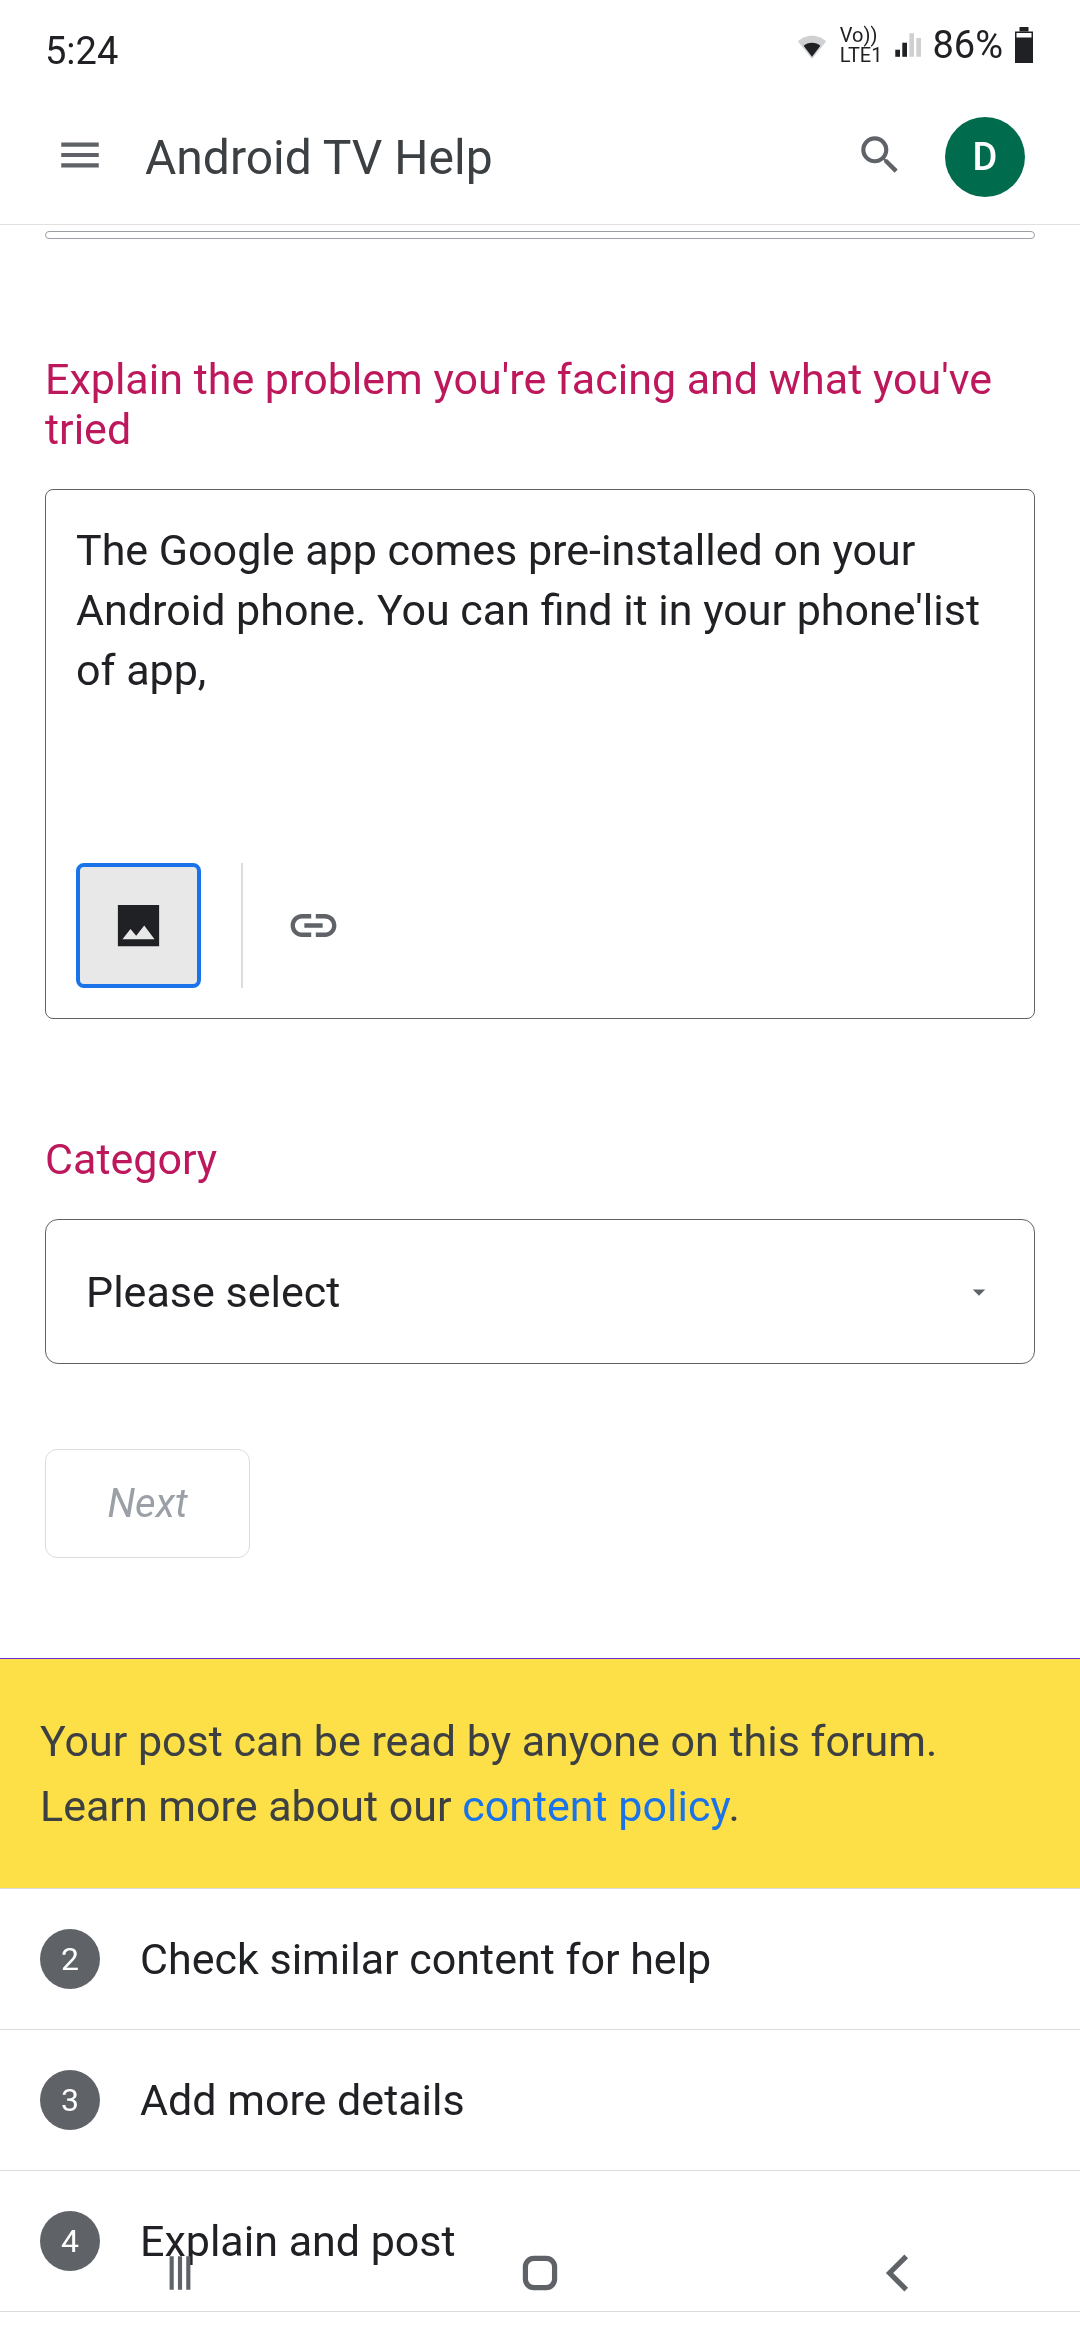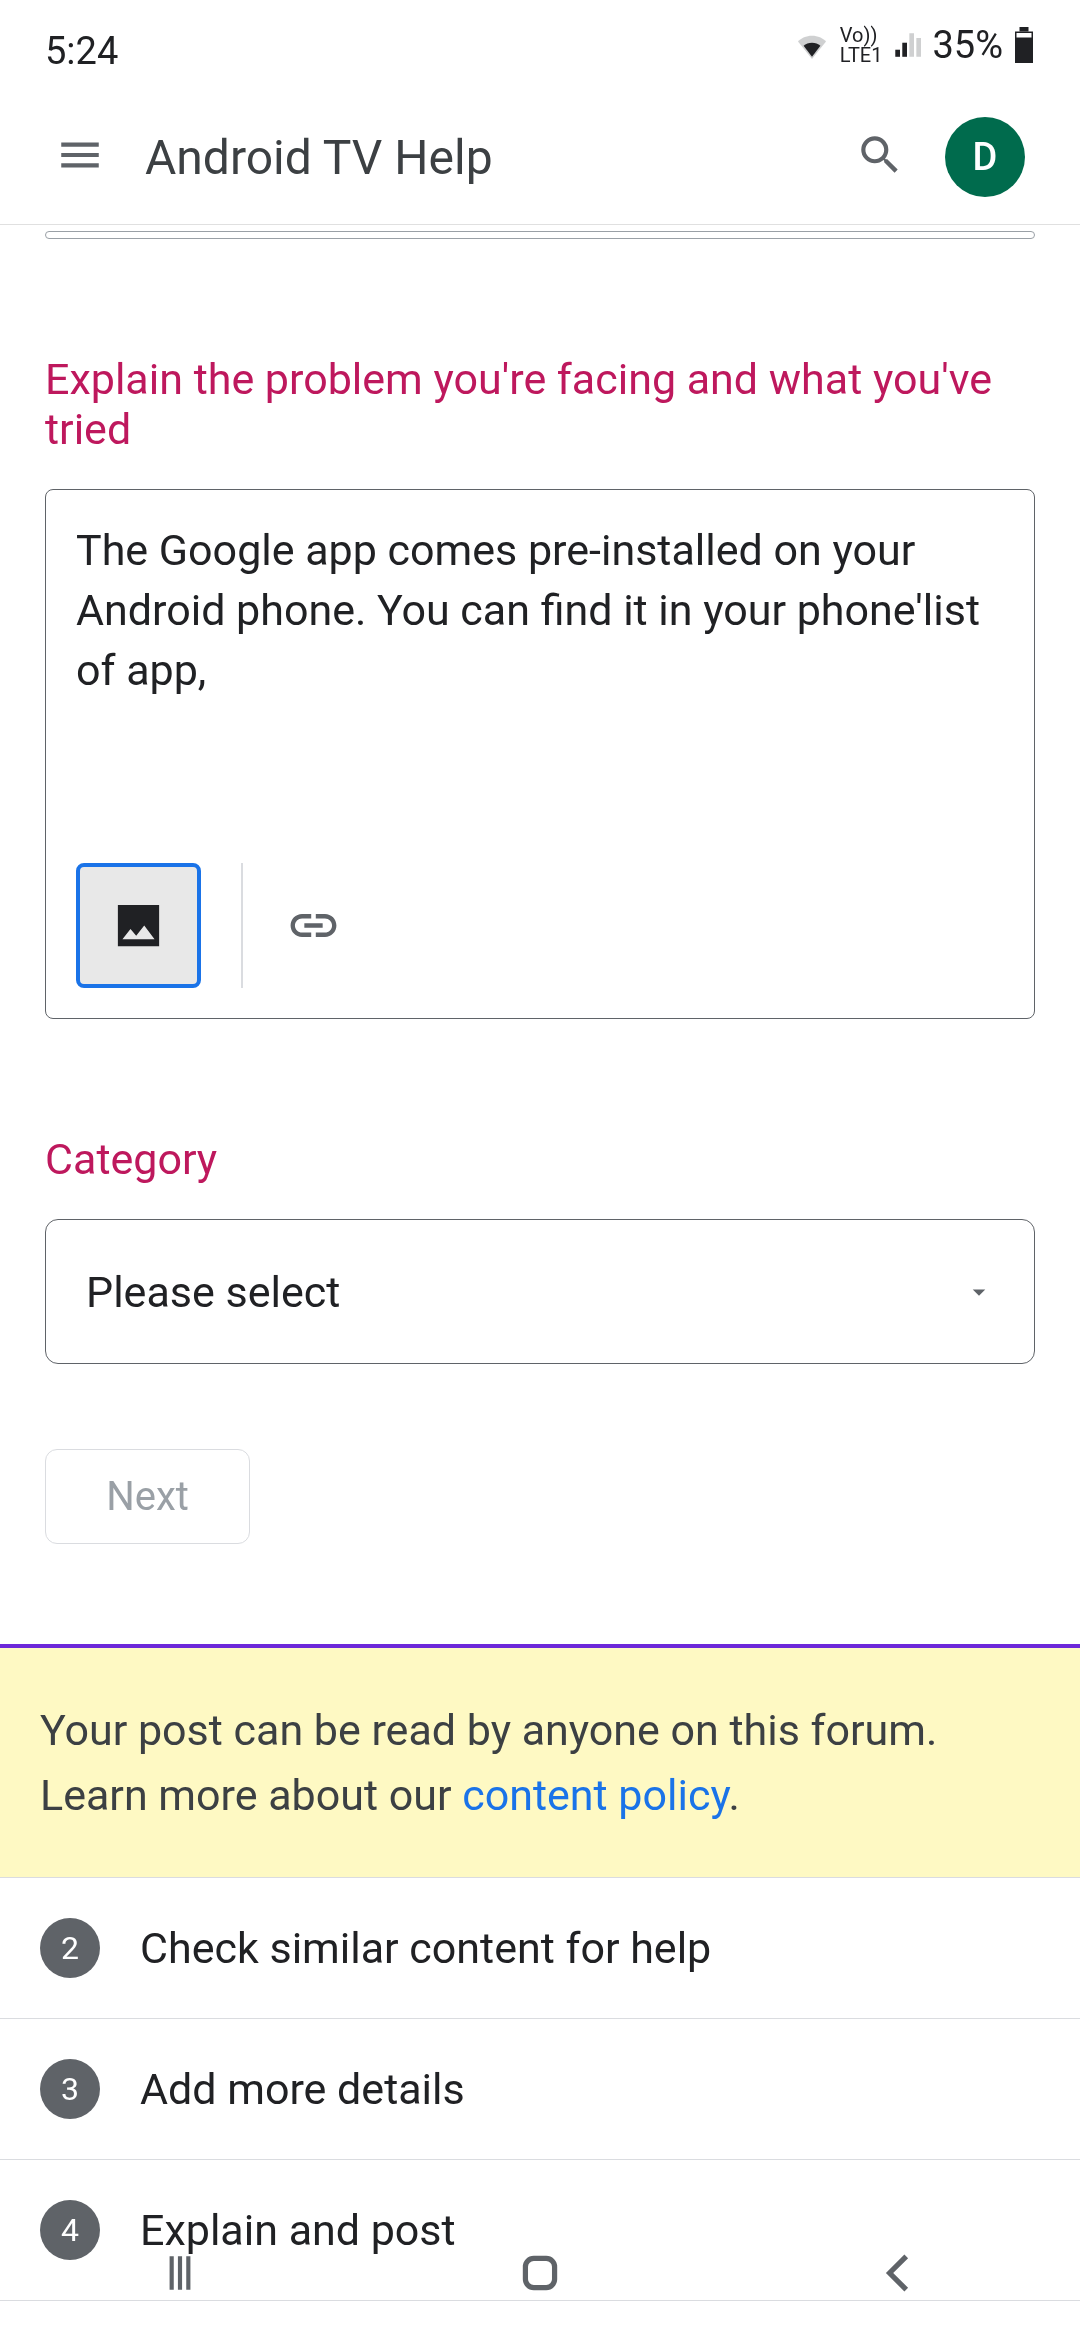--- a/index.html
+++ b/index.html
@@ -104,32 +104,33 @@
       height: 145px;
       display: flex;
       align-items: center;
       padding: 0 40px;
       justify-content: space-between;
     }
     .select-text { font-size: 43px; color: #202124; }
     .next-btn {
       margin-top: 85px;
       width: 205px;
-      height: 95px;
+      height: 109px;
       border: 1.5px solid #dadce0;
       border-radius: 12px;
       display: flex;
       align-items: center;
       justify-content: center;
       color: #9aa0a6;
       font-size: 40px;
+      font-style: italic;
     }
     .notice-box {
-      background: #fef9c3;
-      border-top: 4px solid #6d28d9;
+      background: #fde047;
+      border-top: 1px solid #6d28d9;
       border-bottom: 1px solid #dadce0;
       padding: 50px 40px;
       font-size: 43px;
       line-height: 1.5;
       color: #3c4043;
       margin-top: 100px;
     }
     .notice-box a { color: #1a73e8; text-decoration: none; }
     .step-row {
       display: flex;
@@ -171,21 +172,21 @@
         <path fill="#202124" d="M12 10c-2.8 0-5.3 1-7.2 2.7L12 22l7.2-9.3C17.3 11 14.8 10 12 10z"></path>
       </svg>
     <div style="font-size:20px;line-height:1;text-align:left;">
       <div>Vo))</div>
       <div>LTE1</div>
     </div>
     <svg width="30" height="28" viewBox="0 0 24 24">
         <path fill="#5f6368" d="M2 22h4v-6H2v6zm6 0h4V10H8v12zm6 0h4V2h-4v20zm6 0h4V6h-4v16z" opacity="0.3"></path>
         <path fill="#202124" d="M2 22h4v-6H2v6zm6 0h4V10H8v12z"></path>
       </svg>
-    <span>35%</span>
+    <span>86%</span>
     <svg width="22" height="36" viewBox="0 0 12 24">
         <rect x="0" y="3" width="12" height="21" fill="#202124"></rect>
         <rect x="3" y="0" width="6" height="3" fill="#202124"></rect>
         <rect x="1" y="4" width="10" height="3" fill="#fff"></rect>
       </svg>
   </div>
 </div>
 
 <div class="app-bar">
   <div>

